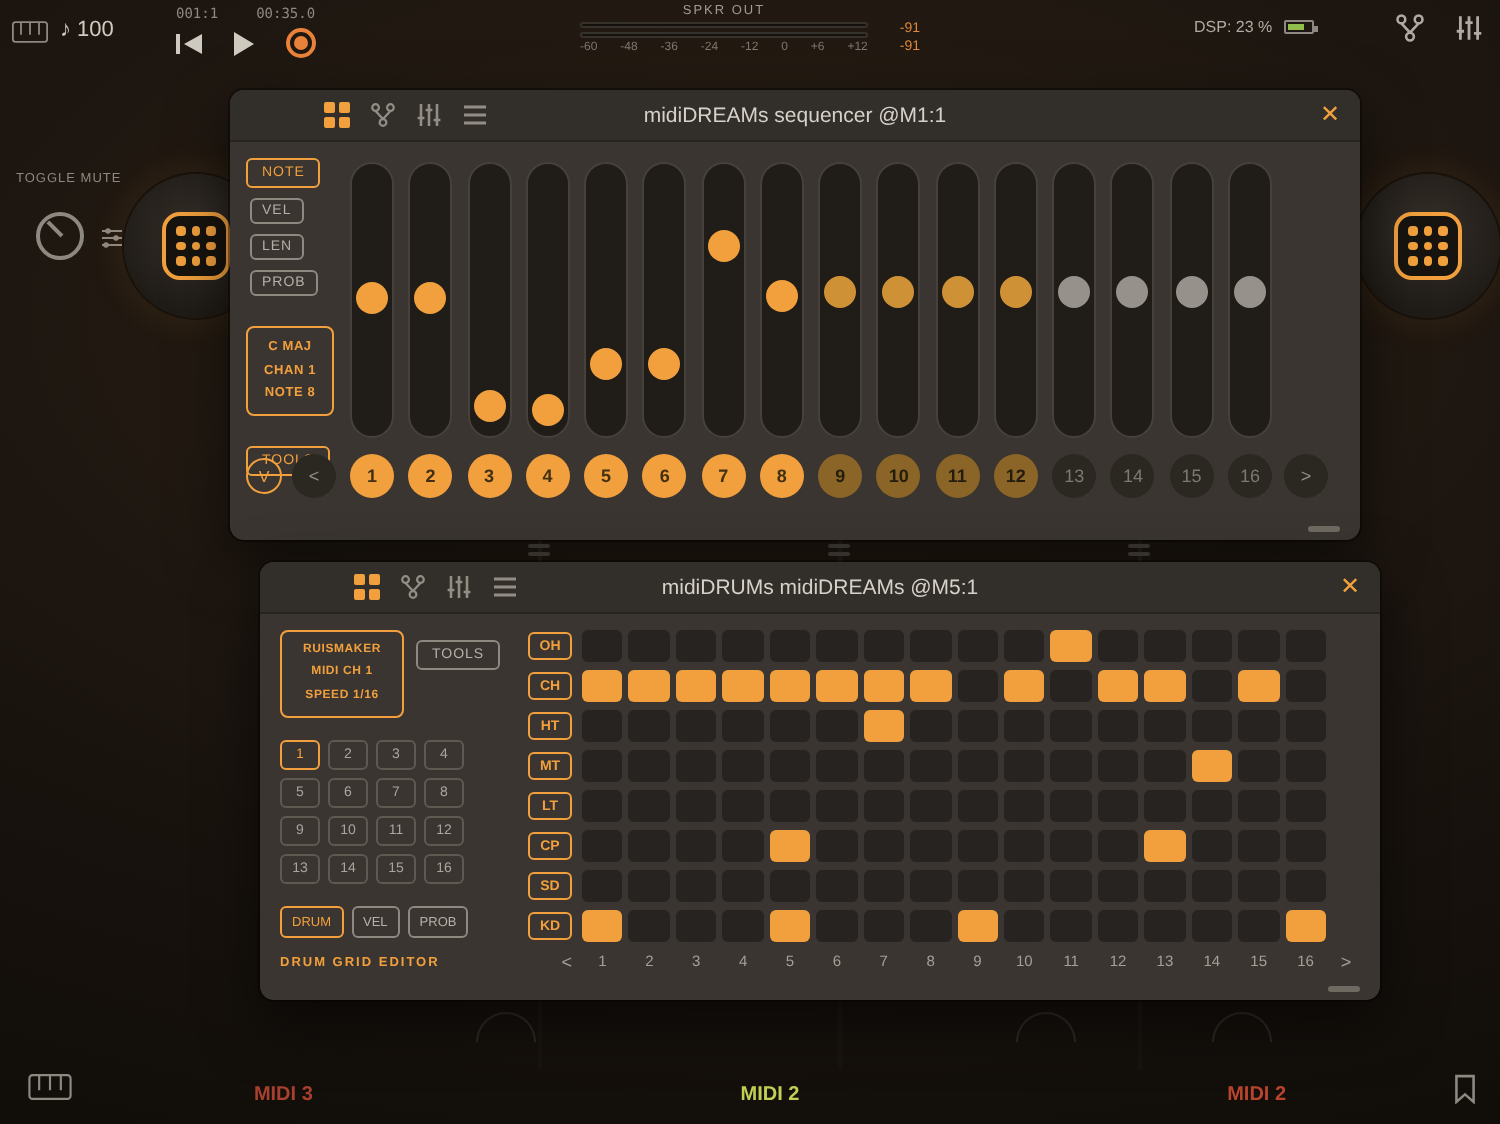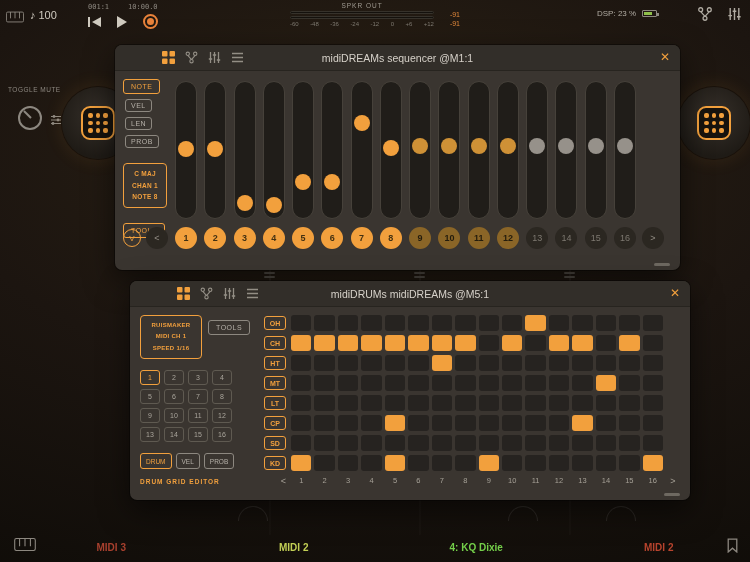--- a/index.html
+++ b/index.html
@@ -157,21 +157,21 @@
           <rect x="0.5" y="0.5" width="19" height="11" rx="1.5" fill="none" stroke="#8d8880"></rect>
           <path d="M5 0.5v7 M10 0.5v7 M15 0.5v7" stroke="#8d8880" fill="none"></path>
         </svg>
     </span>
     <div class="tempo">
       <span>♪</span>
       <span>100</span>
     </div>
     <div class="time">
       <span>001:1</span>
-      <span>10:00.0</span>
+      <span>00:35.0</span>
     </div>
     <div class="tbtns">
       <div class="skip"></div>
       <div class="play"></div>
       <div class="rec"></div>
     </div>
     <div class="meter">
       <div class="meter-label">SPKR OUT</div>
       <div class="mbar"></div>
       <div class="mbar"></div>
@@ -591,21 +591,20 @@
             <div class="colnav">&gt;</div>
           </div>
       </div>
     </div>
     <div class="resize-handle"></div>
   </section>
 
   <footer class="mixer-bar" id="mixer-bar">
       <div class="channel" style="color: rgb(168, 64, 46);">MIDI 3</div>
       <div class="channel" style="color: rgb(194, 207, 85);">MIDI 2</div>
-      <div class="channel" style="color: rgb(116, 207, 74);">4: KQ Dixie</div>
       <div class="channel" style="color: rgb(184, 68, 46);">MIDI 2</div>
     </footer>
 
   <span class="bl-keyboard">
     <svg width="22" height="13" viewBox="0 0 20 12">
         <rect x="0.5" y="0.5" width="19" height="11" rx="1.5" fill="none" stroke="#8d8880"></rect>
         <path d="M5 0.5v7 M10 0.5v7 M15 0.5v7" stroke="#8d8880" fill="none"></path>
       </svg>
   </span>
   <span class="br-bookmark">

